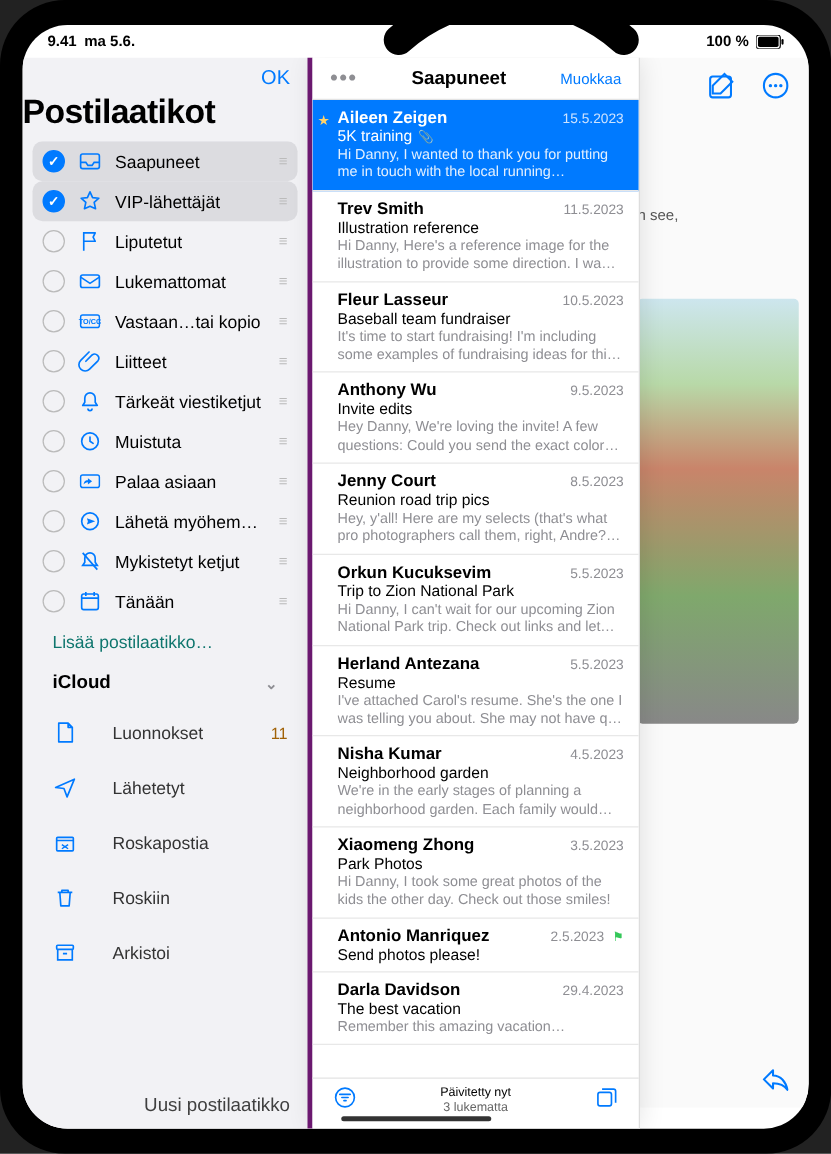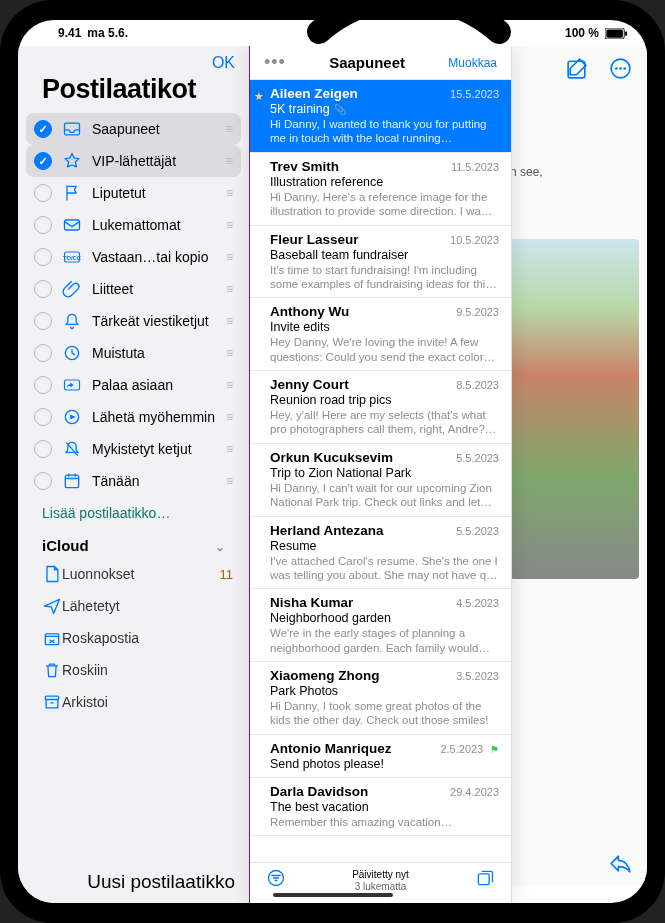--- a/index.html
+++ b/index.html
@@ -12,35 +12,35 @@
 }
 .screen {
   width: 100%; height: 100%; background: #fff; border-radius: 36px; overflow: hidden;
   position: relative; display: flex; flex-direction: column;
 }
 
 .status-bar {
   height: 26px; display: flex; align-items: center; justify-content: space-between;
   padding: 0 20px; font-size: 12px; font-weight: 600; color: #000;
 }
-.status-left { display: flex; gap: 6px; margin-left: 20px; }
+.status-left { display: flex; gap: 6px; }
 .status-right { display: flex; gap: 6px; align-items: center; }
 
 .content { flex: 1; display: flex; overflow: hidden; position: relative; }
 
 
 .sidebar {
   width: 232px; background: #f2f2f5; display: flex; flex-direction: column;
-  border-right: 1px solid #701a75; overflow: hidden;
+  border-right: 4px solid #701a75; overflow: hidden;
 }
 .sidebar-top {
   display: flex; justify-content: flex-end; padding: 8px 14px 2px;
 }
 .sidebar-ok { color: #007aff; font-size: 16px; font-weight: 500; }
-.sidebar-title { font-size: 27px; font-weight: 700; padding: 0 24px 8px; letter-spacing: -0.5px;}
+.sidebar-title { font-size: 27px; font-weight: 700; padding: 0 0 8px; letter-spacing: -0.5px;}
 .sidebar-list { flex: 1; overflow-y: auto; padding: 0 8px; }
 .sb-item {
   display: flex; align-items: center; height: 32px; padding: 0 8px;
   border-radius: 8px; font-size: 14px; color: #000; gap: 10px;
 }
 .sb-item.sel { background: #dcdce0; }
 .sb-check {
   width: 18px; height: 18px; border-radius: 50%; border: 1.5px solid #bbb; flex-shrink: 0;
   display: flex; align-items: center; justify-content: center;
 }
@@ -49,26 +49,26 @@
 .sb-icon { width: 20px; height: 20px; display: flex; align-items: center; justify-content: center; color: #007aff; flex-shrink: 0; }
 .sb-label { flex: 1; white-space: nowrap; overflow: hidden; text-overflow: ellipsis; }
 .sb-grip { color: #bbb; font-size: 12px; }
 .sb-link { color: #0f766e; font-size: 14px; padding: 8px 16px; }
 .sb-section {
   display: flex; align-items: flex-end; justify-content: space-between;
   padding: 8px 16px 4px; font-size: 15px; font-weight: 600;
 }
 .sb-section .chev { color: #8e8e93; font-size: 12px; }
 .sb-acct-item {
-  display: flex; align-items: center; height: 32px; padding: 0 8px 0 16px; gap: 0;
-  font-size: 14px; color: #333;
+  display: flex; align-items: center; height: 32px; padding: 0 8px 0 16px; gap: 28px;
+  font-size: 14px; color: #333; margin-top: 12px;
 }
 .sb-acct-item .cnt { color: #a16207; margin-left: auto; font-size: 13px; }
 .sidebar-bottom { padding: 10px 14px; display: flex; justify-content: flex-end; }
-.sb-new { color: #000000; font-size: 19px; text-align: center; }
+.sb-new { color: #404040; font-size: 15px; text-align: center; }
 
 
 .inbox-col {
   position: absolute; left: 232px; top: 0; bottom: 0; width: 262px;
   background: #fff; border-right: 1px solid #ddd; display: flex; flex-direction: column;
   box-shadow: 0 0 20px rgba(0,0,0,0.12); z-index: 5;
 }
 .inbox-head {
   display: flex; align-items: center; justify-content: space-between; padding: 6px 14px;
   border-bottom: 0.5px solid #e3e3e3;

